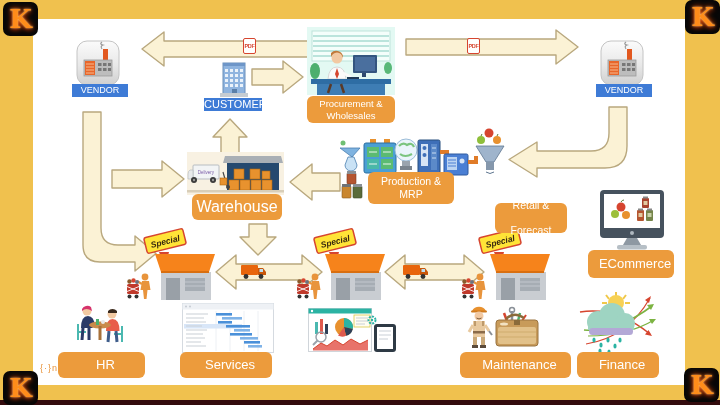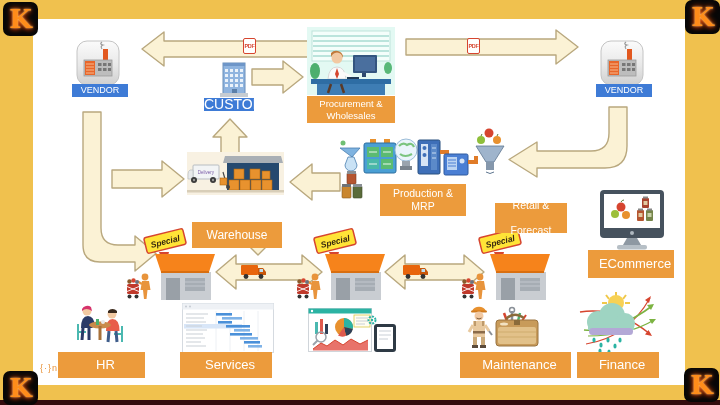--- a/index.html
+++ b/index.html
@@ -2,23 +2,23 @@
 <html><head>
 <meta charset="utf-8">
 <style>
   html,body{margin:0;padding:0;background:#888;}
   *{box-sizing:border-box;}
   .stage{position:relative;width:720px;height:405px;background:#F0C14E;overflow:hidden;font-family:"Liberation Sans",sans-serif;}
   .canvas{position:absolute;left:33px;top:19px;width:652px;height:366px;background:#FFFFFF;z-index:1;}
   .bottom-strip{position:absolute;left:0;top:400px;width:720px;height:5px;background:#330B0D;z-index:6;}
   .arrow-layer{position:absolute;left:0;top:0;z-index:2;}
   .node{position:absolute;z-index:3;}
-  .olabel{position:absolute;z-index:4;background:#EC9B3C;color:#FFFFFF;text-align:center;display:flex;flex-direction:column;justify-content:center;line-height:1.25;}
+  .olabel{position:absolute;z-index:4;background:#EC9B3C;color:#FFFFFF;text-align:center;display:flex;flex-direction:column;justify-content:center;line-height:1.25;border-radius:6px;}
   .olabel.big{font-size:13px;height:26px;padding-left:8px;}
-  .olabel.md{font-size:12px;margin-top:28px;}
+  .olabel.md{font-size:16px;}
   .olabel.sm{font-size:9.5px;}
   .olabel.mm{font-size:10.5px;}
   .blabel{position:absolute;z-index:4;background:#3E7BD6;color:#FFFFFF;text-align:center;font-size:9px;line-height:13px;height:13px;}
   .pdf-icon{position:absolute;z-index:5;width:13px;height:16px;background:#FFFFFF;border:1px solid #D6452F;border-radius:2px;display:flex;align-items:center;justify-content:center;}
   .pdf-icon span{font-size:7px;font-weight:bold;color:#D6452F;transform:scale(0.78);letter-spacing:-0.3px;}
   .klogo{position:absolute;z-index:7;width:35px;height:34px;background:#070707;border-radius:7px;display:flex;align-items:center;justify-content:center;
          font-family:"DejaVu Serif",serif;font-weight:bold;font-size:26px;color:#FF8C1A;
          text-shadow:0 0 2px #FFE08A,0 0 6px #FF5400,0 1px 4px #8A1A00;}
   .watermark{position:absolute;z-index:6;left:40px;top:363px;font-size:9px;color:#E8943C;letter-spacing:1px;}
   .imgbox{position:absolute;z-index:3;}
@@ -94,21 +94,21 @@
         <rect x="18" y="19" width="3" height="3"></rect>
         <rect x="23" y="19" width="3" height="3"></rect>
       <rect x="8" y="24" width="3" height="3"></rect>
         <rect x="13" y="24" width="3" height="3"></rect>
         <rect x="18" y="24" width="3" height="3"></rect>
         <rect x="23" y="24" width="3" height="3"></rect>
     </g>
     <rect x="15" y="29" width="5" height="5" fill="#5B7FA8"></rect>
     <rect x="3" y="33" width="28" height="4" fill="#C6CCD2"></rect>
   </svg>
-  <div class="blabel" style="left:204px;top:98px;width:50px;font-size:14px;">CUSTOMER</div>
+  <div class="blabel" style="left:204px;top:98px;width:58px;font-size:11px;">CUSTOMER</div>
 
   <svg class="imgbox" style="left:307px;top:27px;" width="88" height="68" viewBox="0 0 88 68">
     <rect width="88" height="68" fill="#E3F9F3"></rect>
     <rect x="5" y="4" width="78" height="30" fill="#F4FEFB" stroke="#BFE4DB"></rect>
     <path d="M6 9 h76 M6 14 h76 M6 19 h76 M6 24 h76 M6 29 h76" stroke="#A8DCD2" stroke-width="1.4"></path>
     <ellipse cx="8" cy="44" rx="5" ry="8" fill="#4CAF6E"></ellipse>
     <ellipse cx="81" cy="41" rx="4" ry="6" fill="#58B878"></ellipse>
     <rect x="46" y="28" width="24" height="18" rx="1" fill="#33557F"></rect>
     <rect x="48" y="30" width="20" height="14" fill="#4A6F9E"></rect>
     <rect x="55" y="46" width="4" height="4" fill="#2E4A6E"></rect>
@@ -211,21 +211,21 @@
     <polygon points="140,18 168,18 158,34 150,34" fill="#9FB4CC" stroke="#5E7690" stroke-width="0.8"></polygon>
     <rect x="150" y="34" width="8" height="8" fill="#8597AC"></rect>
     <path d="M150 44 q4 3 8 0" stroke="#5E7690" fill="none"></path>
     <g>
       <circle cx="153" cy="5" r="4.5" fill="#D6452F"></circle>
         <circle cx="145" cy="12" r="4" fill="#8FBF3A"></circle>
         <circle cx="161" cy="12" r="4" fill="#E8912E"></circle>
       <path d="M153 0 q1 -2 2 0 M145 8 l1 -2 M161 8 l1 -2" stroke="#5A7A2E" stroke-width="1" fill="none"></path>
     </g>
   </svg>
-  <div class="olabel mm" style="left:380px;top:172px;width:86px;height:32px;margin-top:12px;">
+  <div class="olabel mm" style="left:368px;top:172px;width:86px;height:32px;">
     <div>Production &amp;</div>
     <div>MRP</div>
   </div>
 
   <div class="olabel mm" style="left:495px;top:203px;width:72px;height:30px;gap:12px;">
     <div>Retail &amp;</div>
     <div>Forecast</div>
   </div>
 
   <svg class="node" style="left:125px;top:228px;" width="95" height="78" viewBox="0 0 95 78">

